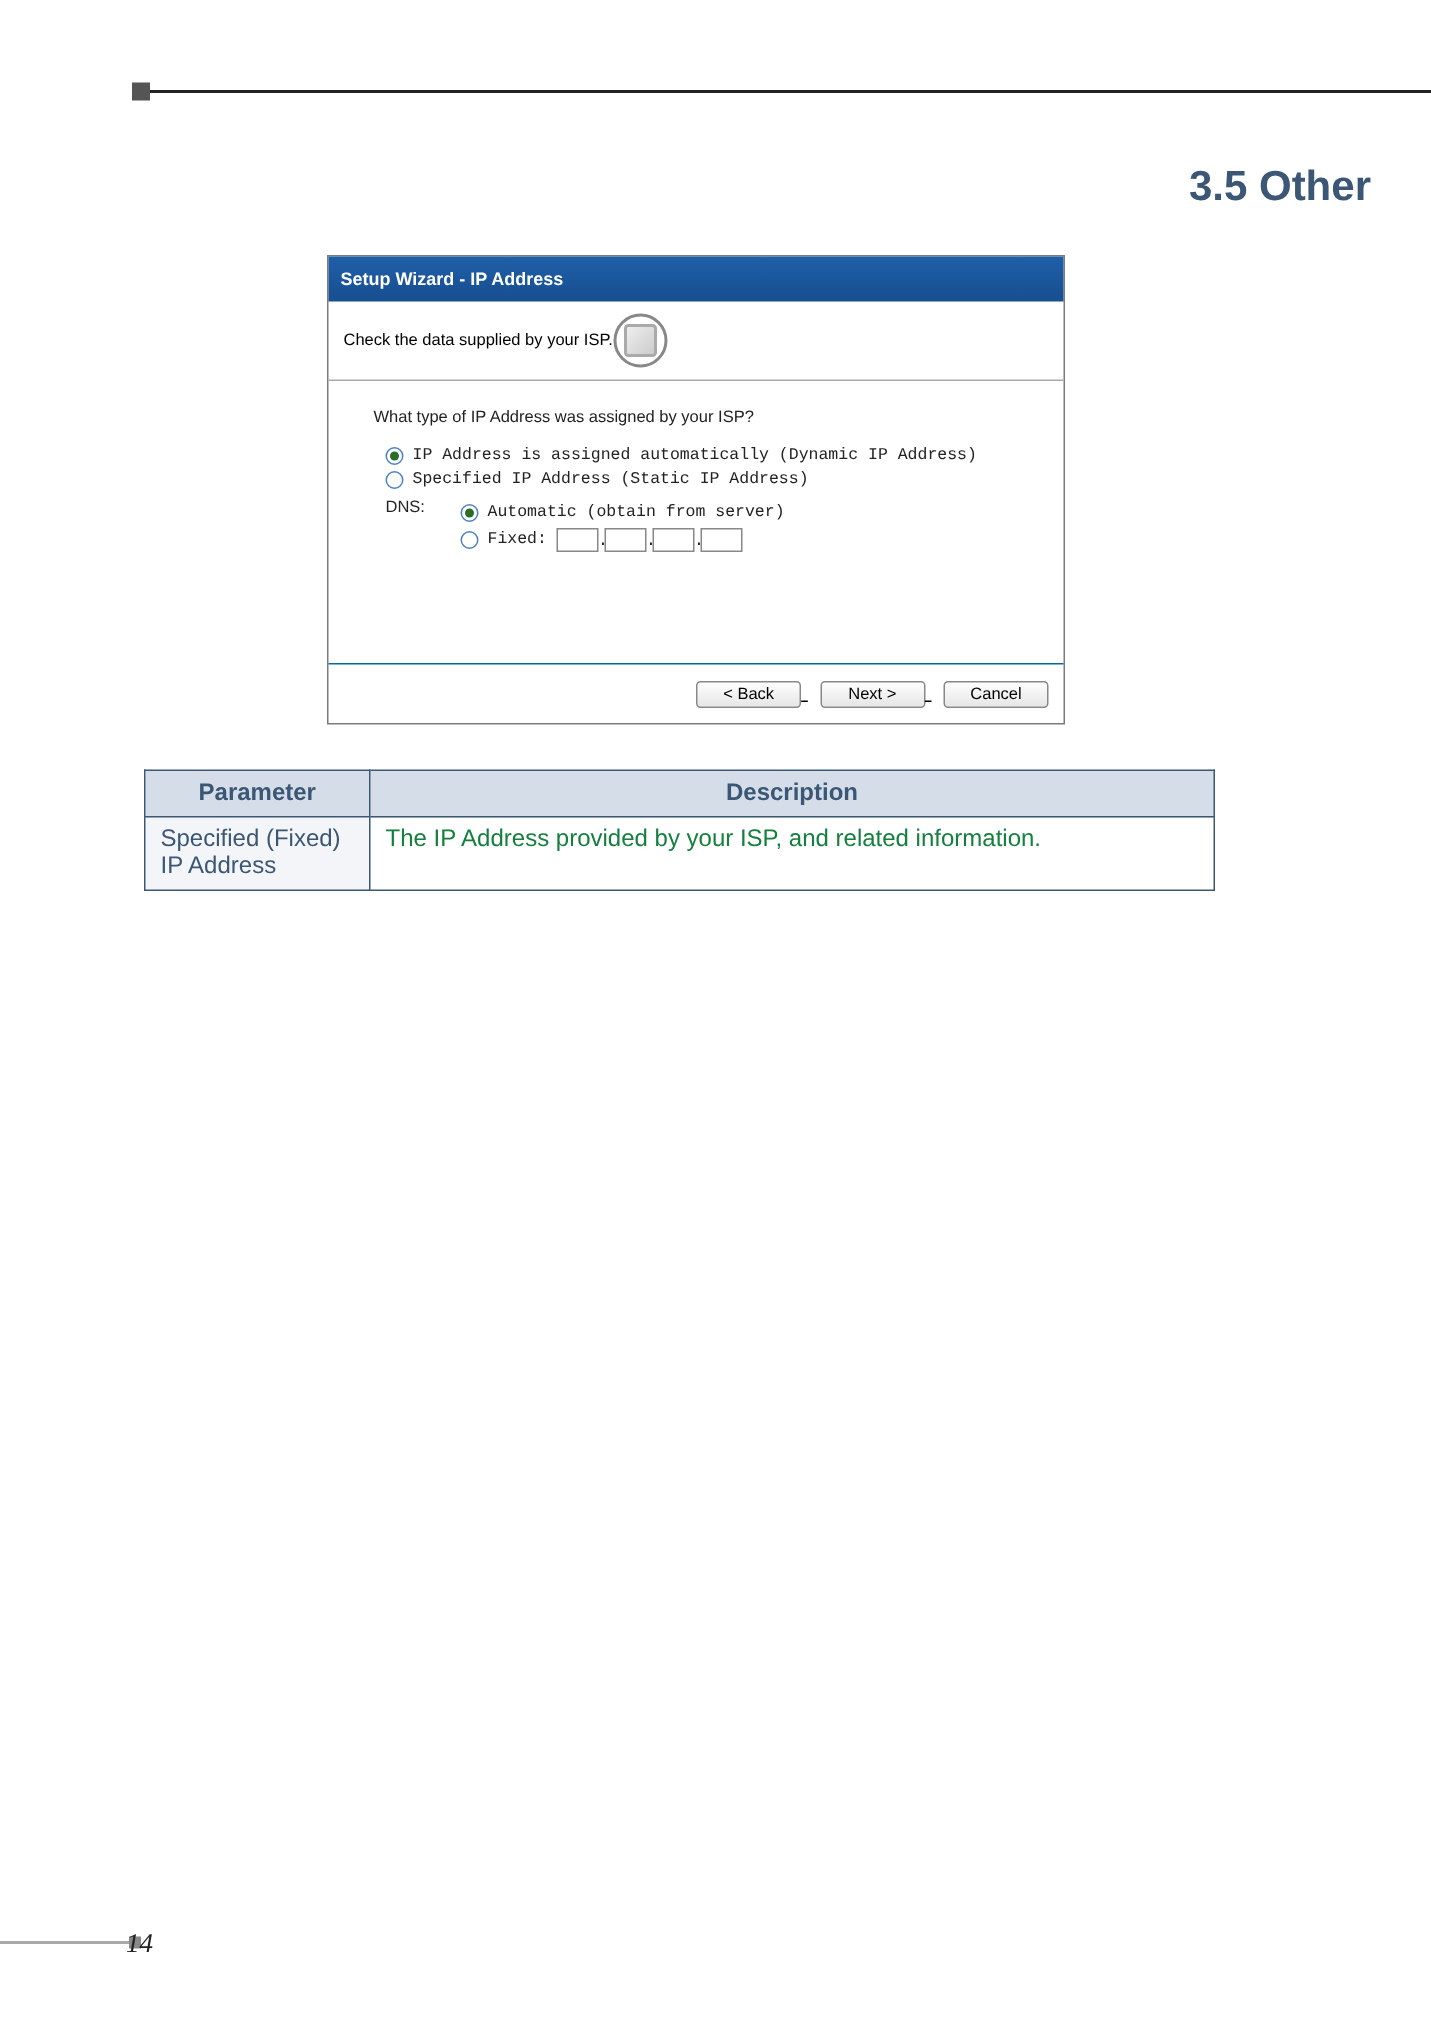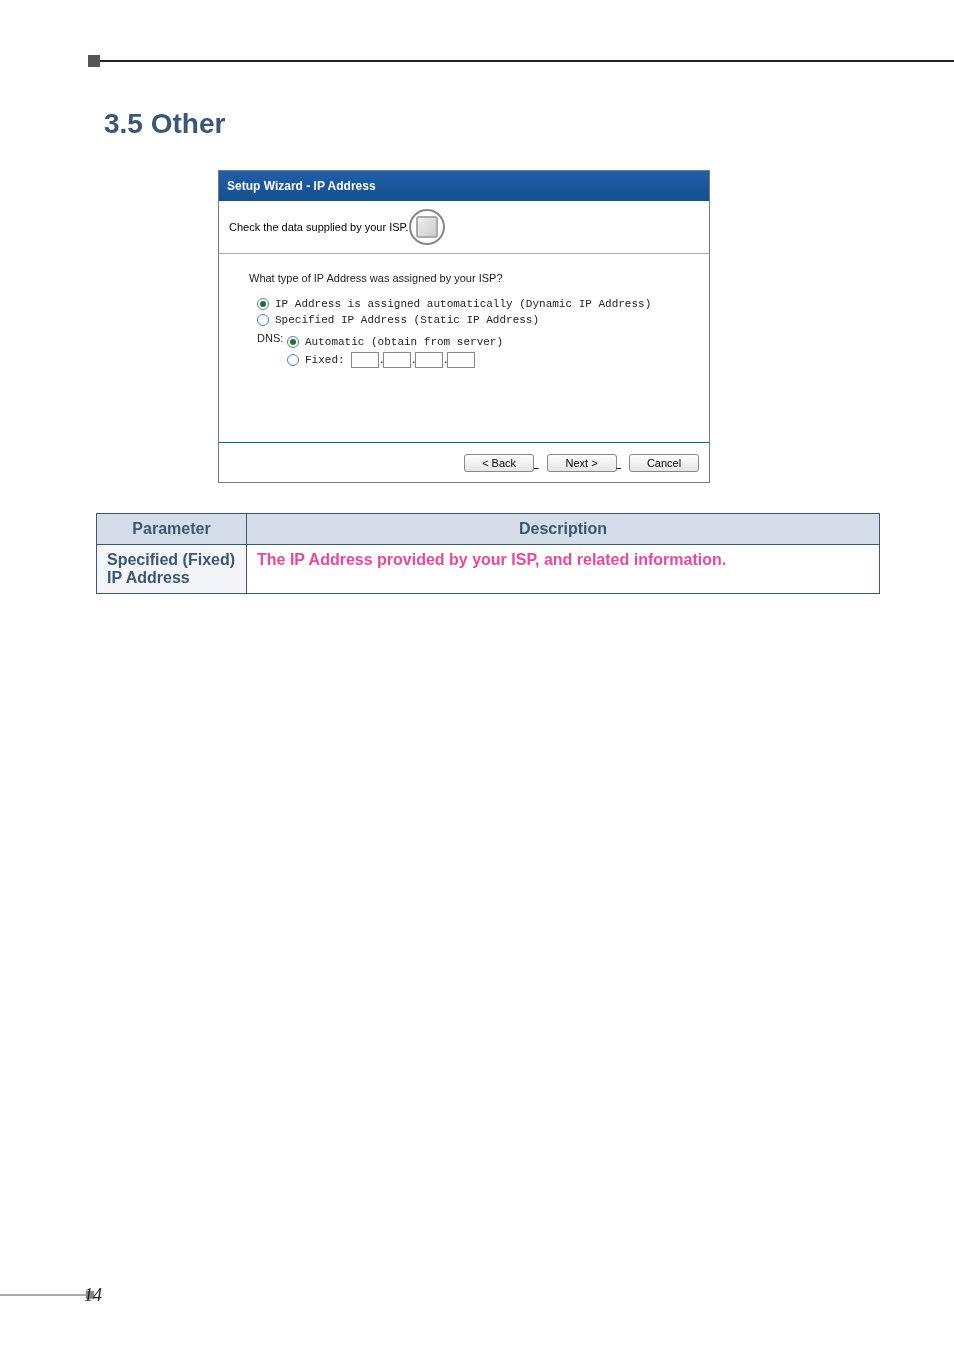--- a/index.html
+++ b/index.html
@@ -31,21 +31,22 @@
   .content {
     position: absolute;
     top: 108px;
     left: 88px;
     right: 40px;
   }
   h1.section-heading {
     font-size: 28px;
     font-weight: bold;
     color: #3b5775;
-    margin: 0 0 30px 16px;
+    margin: 0 0 30px 0;
+    text-align: right;
   }
   
   .wizard {
     width: 492px;
     margin-left: 130px;
     border: 1px solid #7a7a7a;
     background: #fff;
     font-family: Tahoma, Arial, sans-serif;
   }
   .wizard-title {
@@ -111,21 +112,21 @@
     content: "";
     position: absolute;
     top: 2px; left: 2px;
     width: 6px; height: 6px;
     border-radius: 50%;
     background: #2a6d2a;
   }
   .dns-row {
     display: flex;
     align-items: flex-start;
-    gap: 0;
+    gap: 20px;
     margin: 6px 0 0 8px;
   }
   .dns-label {
     padding-top: 0px;
     min-width: 30px;
   }
   .dns-opts .opt-row {
     margin-left: 0;
   }
   .ip-field {
@@ -153,47 +154,46 @@
     text-align: center;
     border: 1px solid #888;
     border-radius: 3px;
     background: linear-gradient(#fefefe,#e6e6e6);
     font-size: 11px;
     padding: 2px 8px;
     margin-left: 8px;
   }
   
   table.param {
-    width: 784px;
+    width: 714px;
     border-collapse: collapse;
     margin-top: 30px;
     margin-left: 8px;
   }
   table.param th, table.param td {
     border: 1.5px solid #3b5775;
     padding: 6px 10px;
     font-size: 16px;
     vertical-align: top;
-    font-weight: bold;
   }
   table.param th {
     background: #d5dde8;
     color: #3b5775;
     font-weight: bold;
     text-align: center;
   }
   table.param th.param-h {
     width: 150px;
   }
   table.param td.param-c {
     color: #3b5775;
     background: #f3f5f8;
   }
   table.param td.desc-c {
-    color: #ec4899;
+    color: #15803d;
     text-align: justify;
   }
   
   .bottom-rule {
     position: absolute;
     left: 0;
     bottom: 58px;
     top: auto;
     width: 88px;
     height: 2px;

